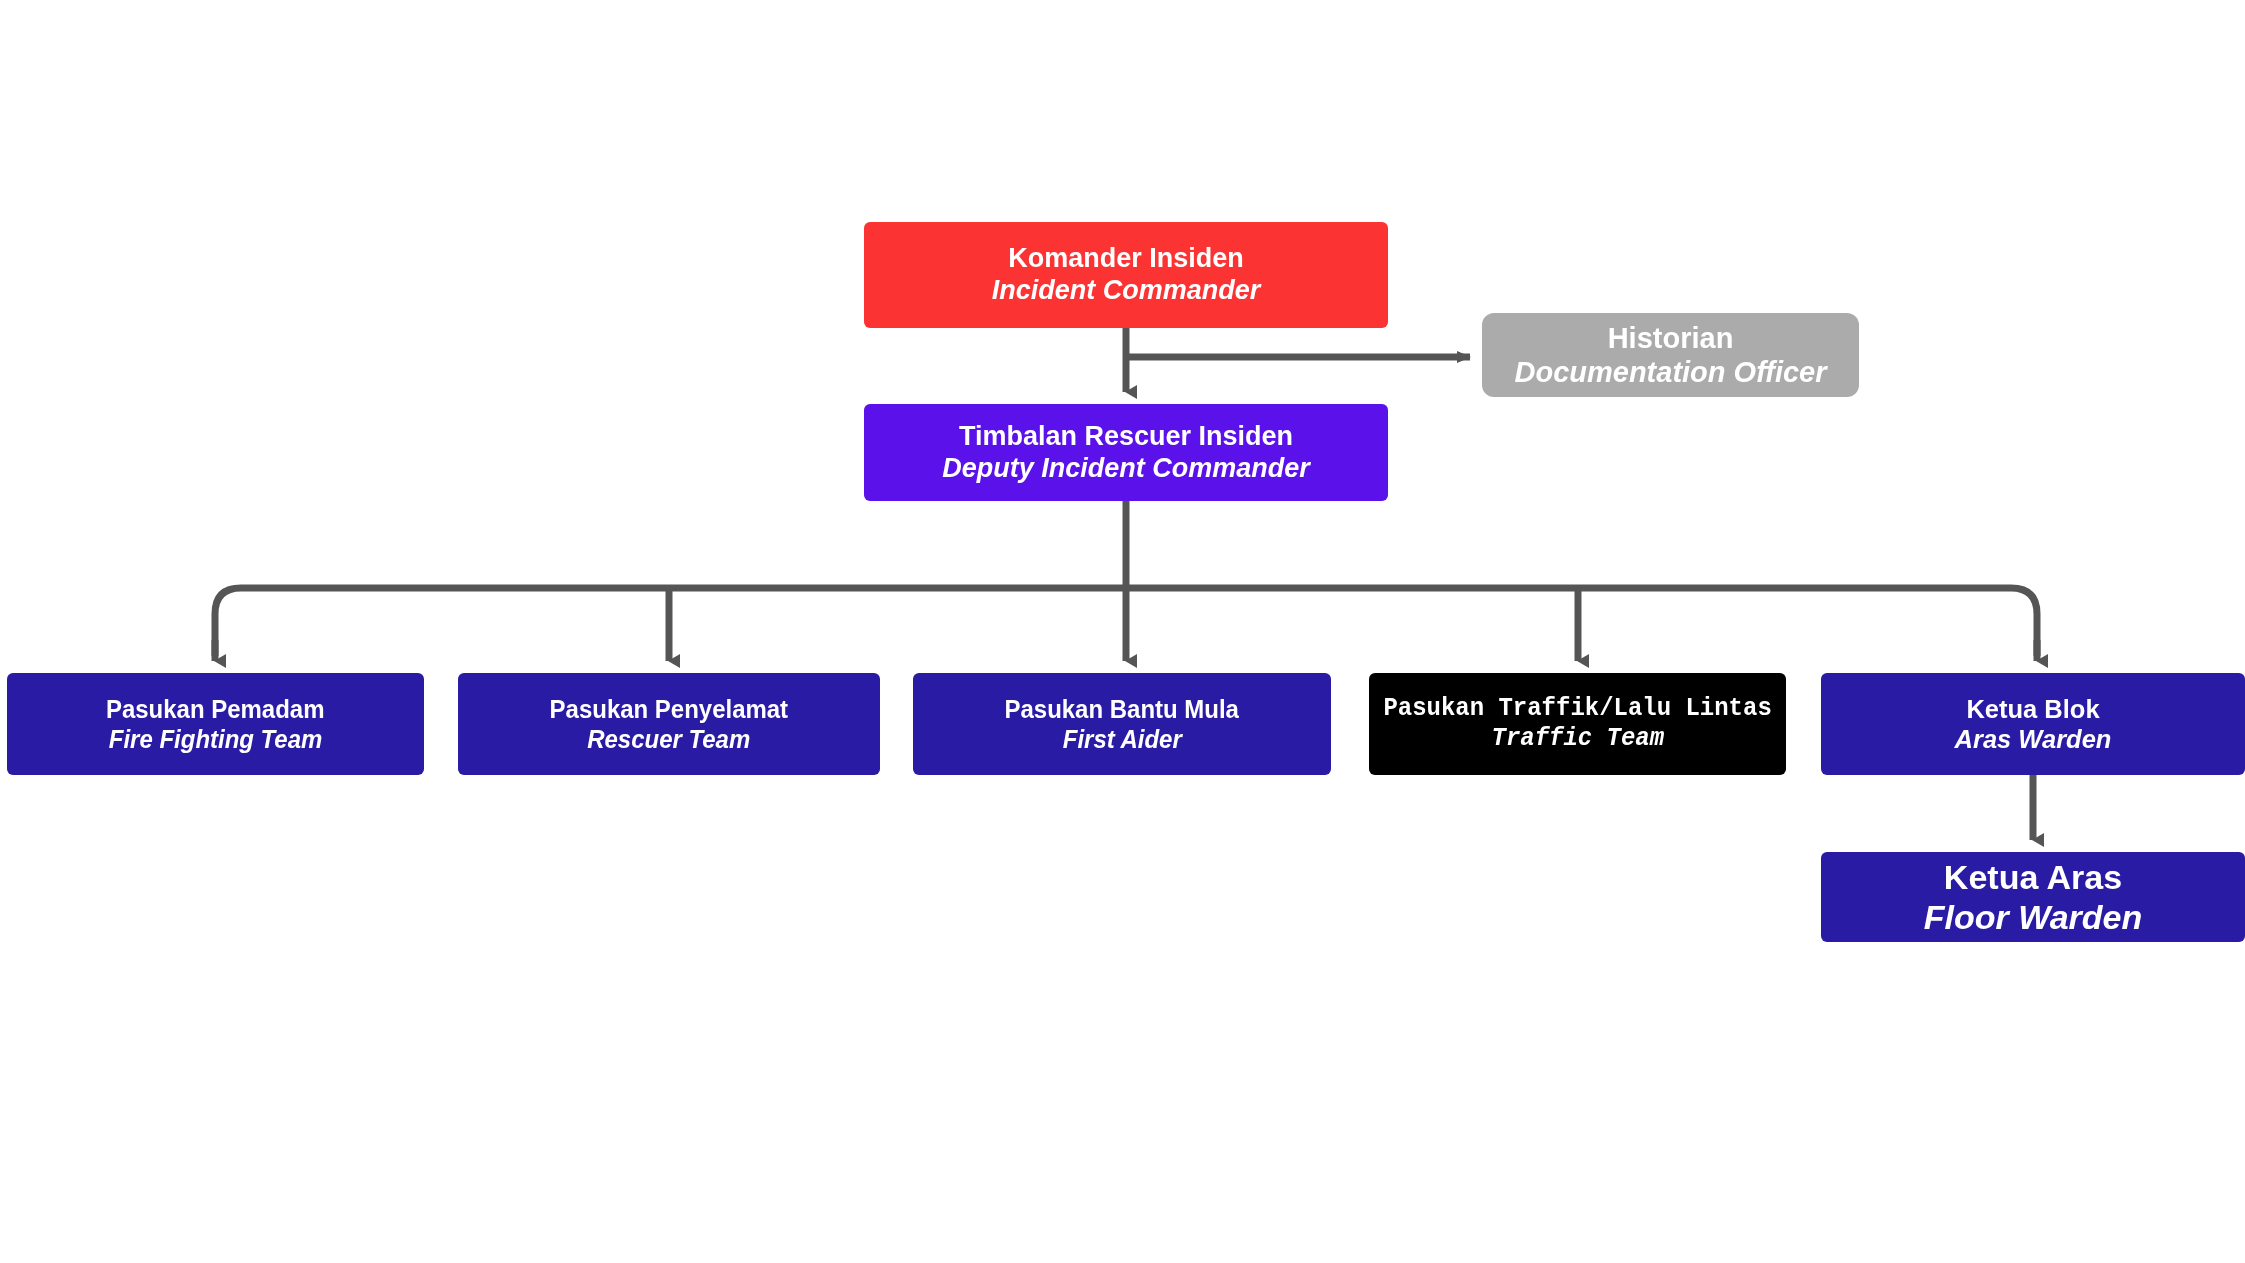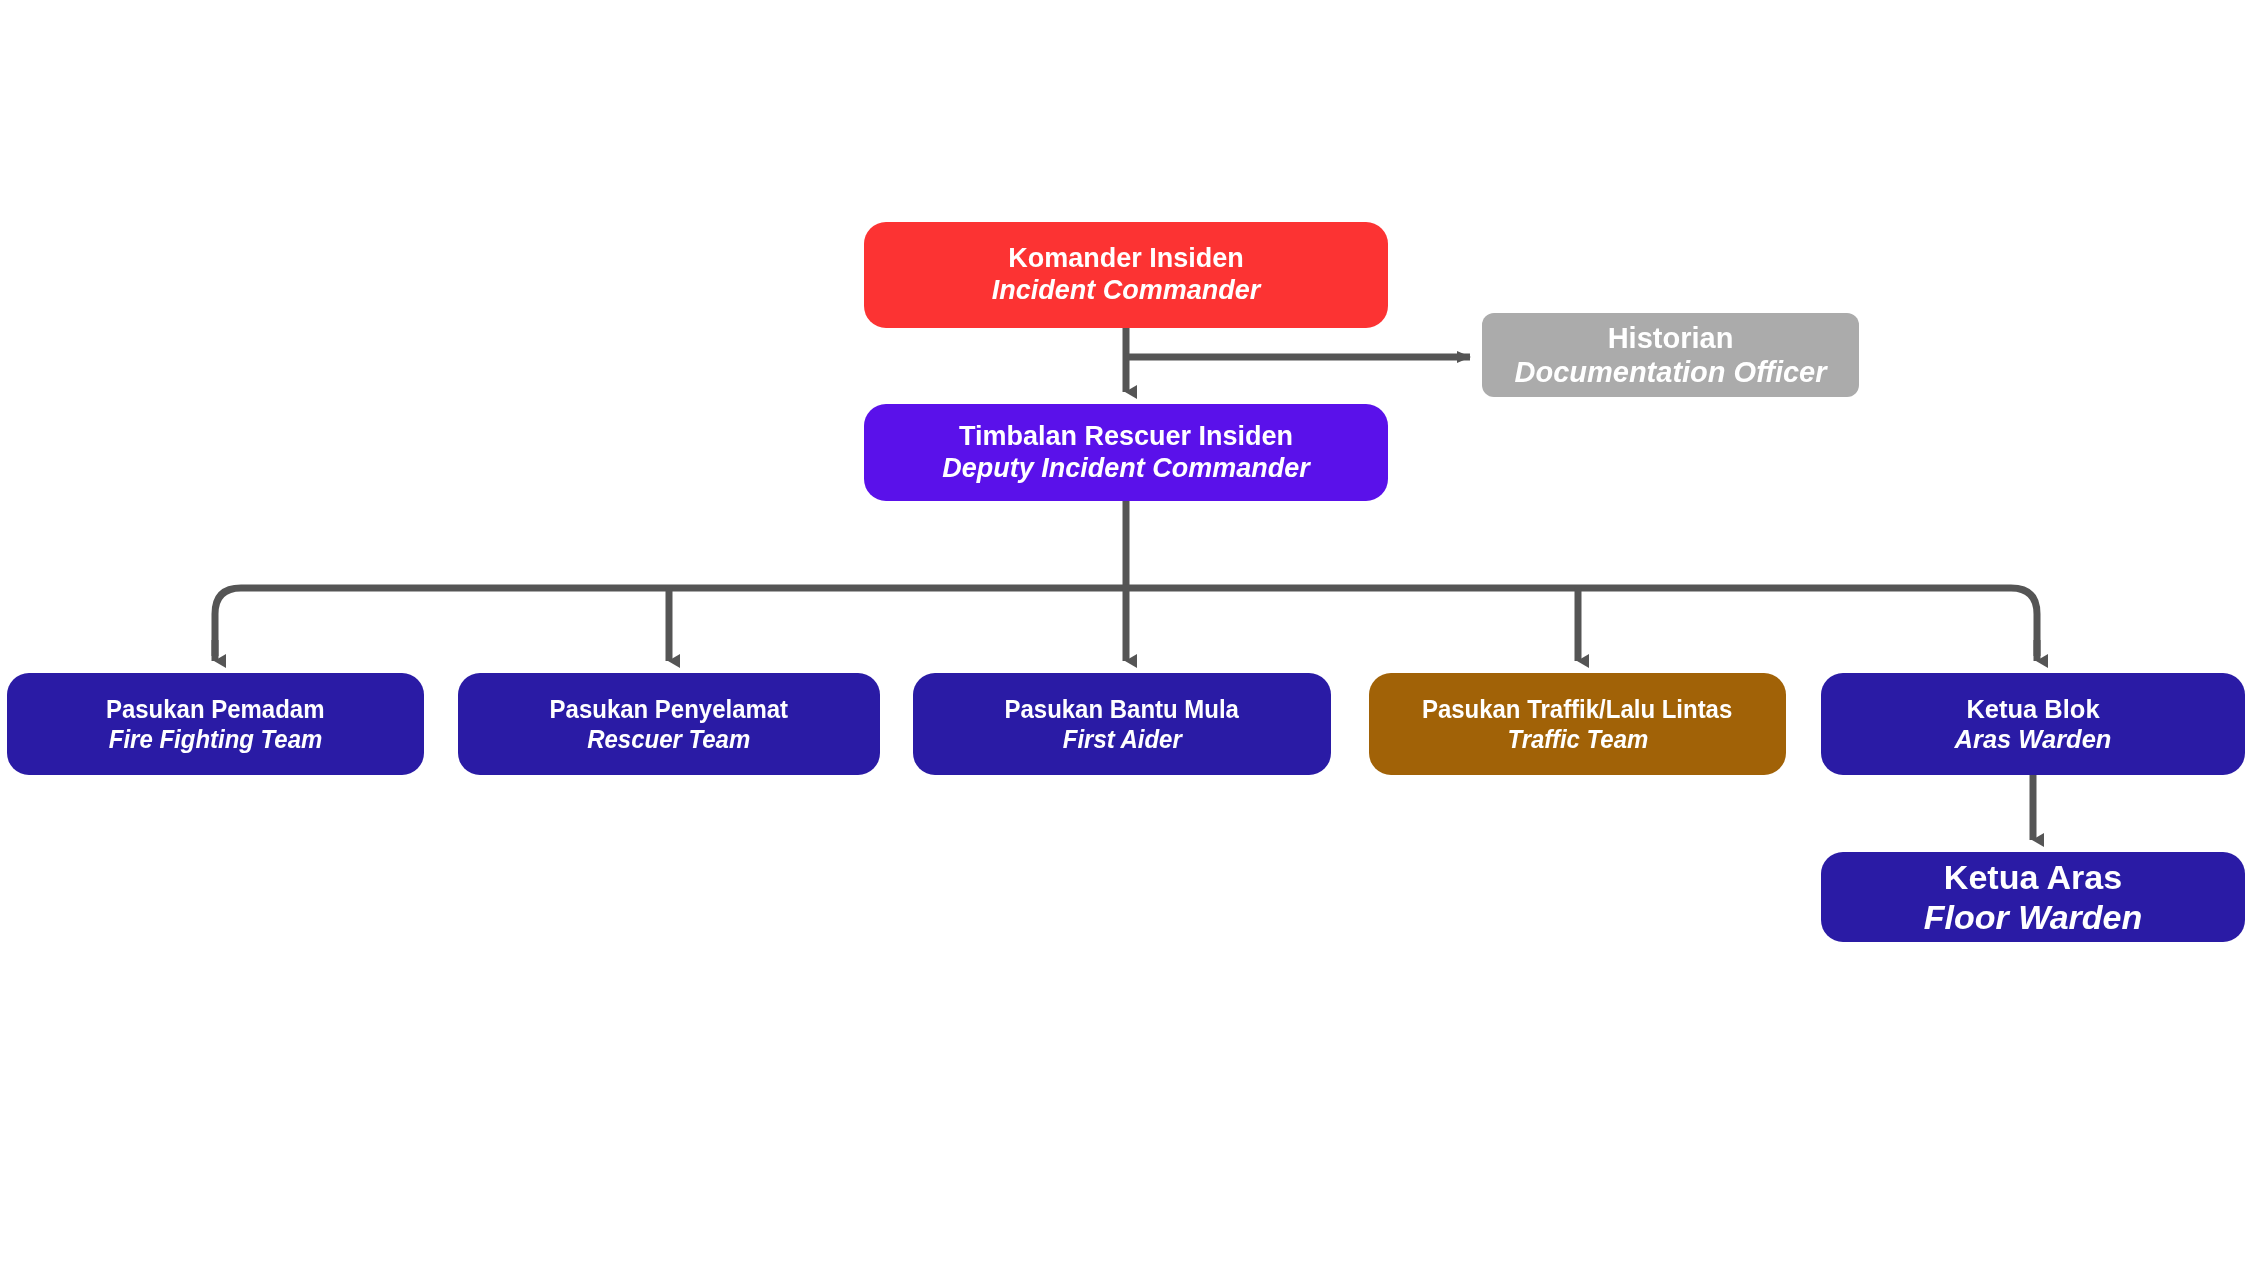--- a/index.html
+++ b/index.html
@@ -21,21 +21,21 @@
     position: absolute;
     left: 0;
     top: 0;
     width: 2245px;
     height: 1263px;
     pointer-events: none;
   }
   .node {
     position: absolute;
     box-sizing: border-box;
-    border-radius: 22px;
+    border-radius: 6px;
     display: flex;
     flex-direction: column;
     align-items: center;
     justify-content: center;
     color: #ffffff;
     text-align: center;
     line-height: 1.18;
     padding: 4px 10px;
     z-index: 2;
   }
@@ -135,21 +135,21 @@
   <div class="node row-node n-rescue compact" style="background:#2A1BA5;">
     <div class="title">Pasukan Penyelamat</div>
     <div class="subtitle">Rescuer Team</div>
   </div>
 
   <div class="node row-node n-first compact" style="background:#2A1BA5;">
     <div class="title">Pasukan Bantu Mula</div>
     <div class="subtitle">First Aider</div>
   </div>
 
-  <div class="node row-node n-traffic compact" style="background:#a16207;">
+  <div class="node row-node n-traffic compact" style="background:#000000;font-family:Liberation Mono, monospace;">
     <div class="title">Pasukan Traffik/Lalu Lintas</div>
     <div class="subtitle">Traffic Team</div>
   </div>
 
   <div class="node row-node n-block" style="background:#2A1BA5;">
     <div class="title">Ketua Blok</div>
     <div class="subtitle">Aras Warden</div>
   </div>
 
   <div class="node n-floor" style="background:#2A1BA5;">

